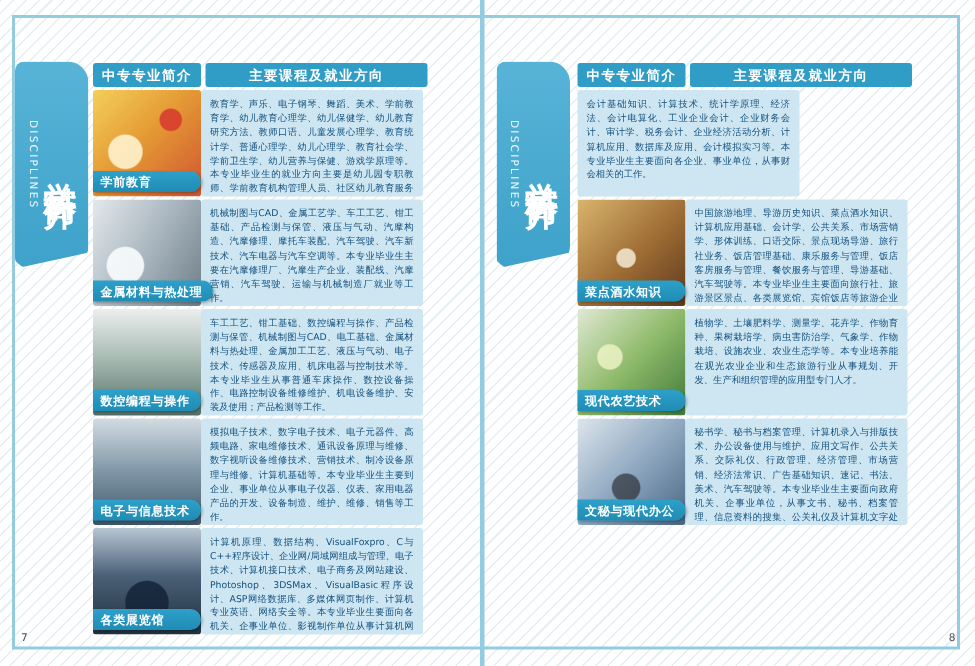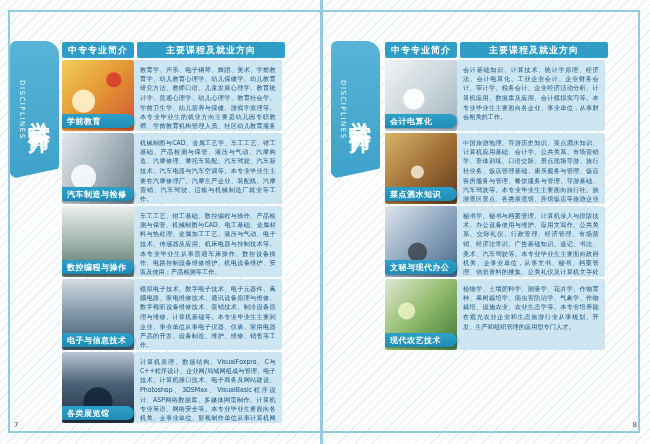--- a/index.html
+++ b/index.html
@@ -83,21 +83,21 @@
       <div class="photo ph-l0">
         <div class="label">学前教育</div>
       </div>
       <div class="cell">
         <div class="txt">教育学、声乐、电子钢琴、舞蹈、美术、学前教育学、幼儿教育心理学、幼儿保健学、幼儿教育研究方法、教师口语、儿童发展心理学、教育统计学、普通心理学、幼儿心理学、教育社会学、学前卫生学、幼儿营养与保健、游戏学原理等。本专业毕业生的就业方向主要是幼儿园专职教师、学前教育机构管理人员、社区幼儿教育服务人员、各类儿童服务机构的工作人员。</div>
       </div>
     </div>
 
     <div class="row">
       <div class="photo ph-l1">
-        <div class="label">汽车制造与检修</div>
+        <div class="label">金属材料与热处理</div>
       </div>
       <div class="cell">
         <div class="txt">机械制图与CAD、金属工艺学、车工工艺、钳工基础、产品检测与保管、液压与气动、汽摩构造、汽摩修理、摩托车装配、汽车驾驶、汽车新技术、汽车电器与汽车空调等。本专业毕业生主要在汽摩修理厂、汽摩生产企业、装配线、汽摩营销、汽车驾驶、运输与机械制造厂就业等工作。</div>
       </div>
     </div>
 
     <div class="row">
       <div class="photo ph-l2">
         <div class="label">数控编程与操作</div>
       </div>
@@ -131,52 +131,49 @@
     <span class="tab-en">DISCIPLINES</span>
     <span class="tab-cn">学科简介</span>
   </div>
   <div class="table">
     <div class="thead">
       <div class="th th1">中专专业简介</div>
       <div class="th th2">主要课程及就业方向</div>
     </div>
 
     <div class="row">
-      <div class="photo ph-r0">
-        <div class="label">会计电算化</div>
-      </div>
       <div class="cell">
         <div class="txt">会计基础知识、计算技术、统计学原理、经济法、会计电算化、工业企业会计、企业财务会计、审计学、税务会计、企业经济活动分析、计算机应用、数据库及应用、会计模拟实习等。本专业毕业生主要面向各企业、事业单位，从事财会相关的工作。</div>
       </div>
     </div>
 
 
     <div class="row">
       <div class="photo ph-r2">
         <div class="label">菜点酒水知识</div>
       </div>
       <div class="cell">
         <div class="txt">中国旅游地理、导游历史知识、菜点酒水知识、计算机应用基础、会计学、公共关系、市场营销学、形体训练、口语交际、景点现场导游、旅行社业务、饭店管理基础、康乐服务与管理、饭店客房服务与管理、餐饮服务与管理、导游基础、汽车驾驶等。本专业毕业生主要面向旅行社、旅游景区景点、各类展览馆、宾馆饭店等旅游企业单位，从事导游、讲解、基层管理工作和服务工作。</div>
       </div>
     </div>
 
     <div class="row">
+      <div class="photo ph-r4">
+        <div class="label">现代农艺技术</div>
+      </div>
+      <div class="cell">
+        <div class="txt">植物学、土壤肥料学、测量学、花卉学、作物育种、果树栽培学、病虫害防治学、气象学、作物栽培、设施农业、农业生态学等。本专业培养能在观光农业企业和生态旅游行业从事规划、开发、生产和组织管理的应用型专门人才。</div>
+      </div>
+    </div>
+
+    <div class="row">
       <div class="photo ph-r3">
         <div class="label">文秘与现代办公</div>
       </div>
       <div class="cell">
         <div class="txt">秘书学、秘书与档案管理、计算机录入与排版技术、办公设备使用与维护、应用文写作、公共关系、交际礼仪、行政管理、经济管理、市场营销、经济法常识、广告基础知识、速记、书法、美术、汽车驾驶等。本专业毕业生主要面向政府机关、企事业单位，从事文书、秘书、档案管理、信息资料的搜集、公关礼仪及计算机文字处理等办公程序性工作，也可以协助领导处理日常事务。</div>
-      </div>
-    </div>
-
-    <div class="row">
-      <div class="photo ph-r4">
-        <div class="label">现代农艺技术</div>
-      </div>
-      <div class="cell">
-        <div class="txt">植物学、土壤肥料学、测量学、花卉学、作物育种、果树栽培学、病虫害防治学、气象学、作物栽培、设施农业、农业生态学等。本专业培养能在观光农业企业和生态旅游行业从事规划、开发、生产和组织管理的应用型专门人才。</div>
       </div>
     </div>
   </div>
 </div>
 
 <div class="pagenum" id="pagenum-left">7</div>
 <div class="pagenum" id="pagenum-right">8</div>
 
 </body></html>

